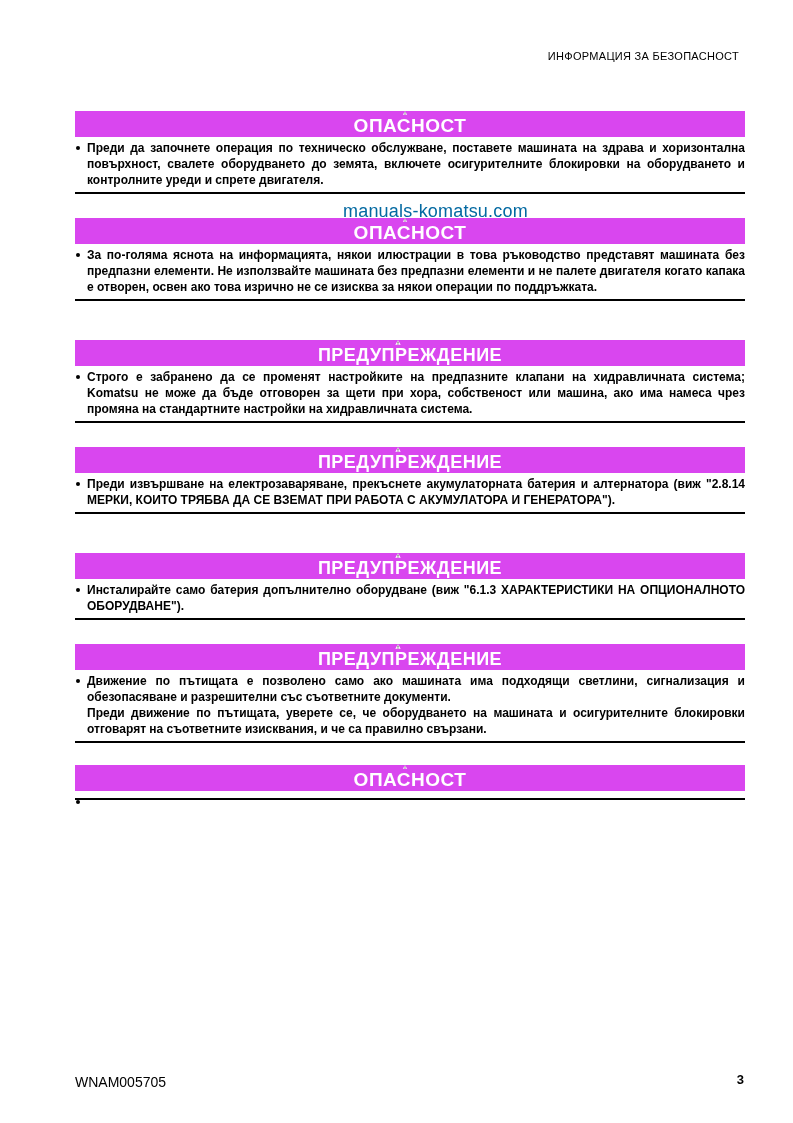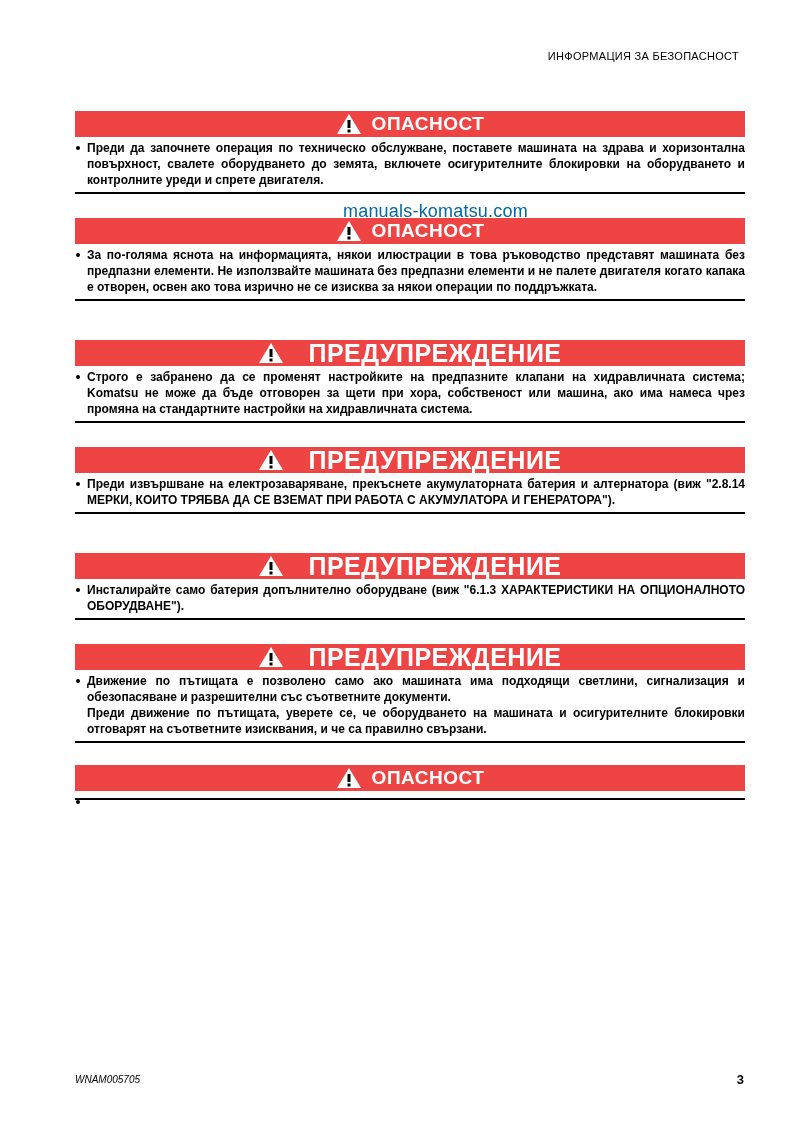--- a/index.html
+++ b/index.html
@@ -1,30 +1,30 @@
 <!DOCTYPE html>
 <html><head>
   <meta charset="utf-8">
   <style>
     html, body { margin: 0; padding: 0; background: #ffffff; }
     body { width: 793px; height: 1123px; position: relative; overflow: hidden;
            font-family: "Liberation Sans", "DejaVu Sans", sans-serif; color: #000; }
     .page-header { position: absolute; top: 50px; right: 54px; font-size: 11px; letter-spacing: 0.3px; }
     .watermark { position: absolute; top: 201px; left: 343px; font-size: 18px; color: #0369a1; letter-spacing: 0.2px; }
     .block { position: absolute; left: 75px; width: 670px; }
-    .bar { height: 26px; background: #ef4444; color: #fff; display: flex; align-items: center; justify-content: center; }
+    .bar { height: 26px; background: #d946ef; color: #fff; display: flex; align-items: center; justify-content: center; flex-direction: column; }
     .bar .warn-icon { width: 26px; height: 22px; display: inline-block; margin-right: 10px; }
     .bar.danger .title { font-size: 19px; font-weight: bold; letter-spacing: 0.5px; }
     .bar.warning .warn-icon { margin-right: 24px; }
-    .bar.warning .title { font-size: 25px; font-weight: bold; letter-spacing: 0.5px; }
+    .bar.warning .title { font-size: 18px; font-weight: bold; letter-spacing: 0.5px; }
     .body-text { font-size: 12px; line-height: 16px; font-weight: bold; text-align: justify; padding: 3px 0 4px 12px; position: relative; }
     .body-text p { margin: 0; }
     .bullet { position: absolute; left: 1px; top: 9px; width: 4px; height: 4px; border-radius: 50%; background: #000; }
     .divider { height: 2px; background: #000; }
-    .footer-code { position: absolute; top: 1074px; left: 75px; font-size: 10px; font-style: italic; }
+    .footer-code { position: absolute; top: 1074px; left: 75px; font-size: 14px; }
     .footer-page { position: absolute; top: 1072px; right: 49px; font-size: 13px; font-weight: bold; }
   </style>
 </head>
 <body>
 
 <div class="page-header">ИНФОРМАЦИЯ ЗА БЕЗОПАСНОСТ</div>
 
 <div class="block" style="top:111px;">
   <div class="bar danger">
     <svg class="warn-icon" viewBox="0 0 26 22">

